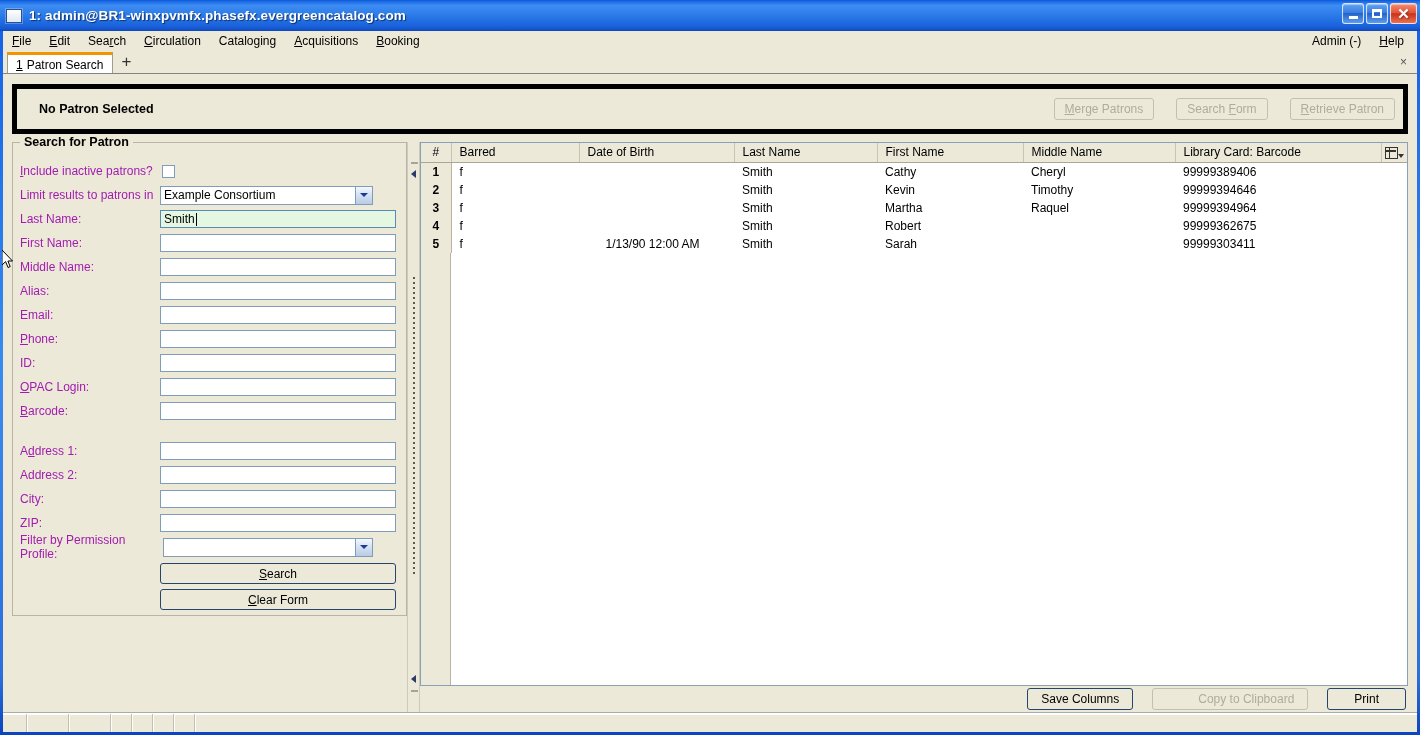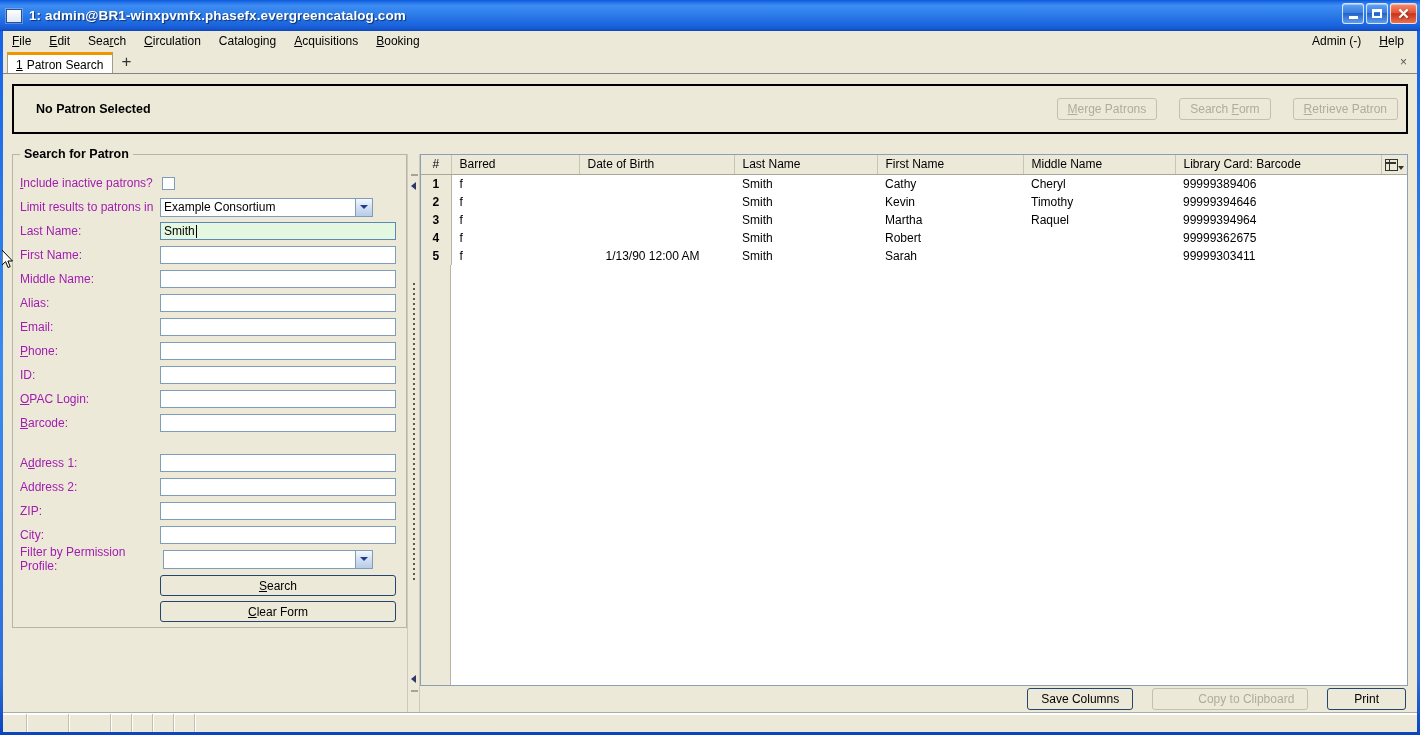--- a/index.html
+++ b/index.html
@@ -121,21 +121,21 @@
     background: #ece9d8;
     border-top: 1px solid #848484;
     display: flex; flex-direction: column;
     position: relative;
     overflow: hidden;
   }
 
   
   #patron-header {
     height: 50px; margin: 10px 9px 0 9px;
-    border: 2px solid #000000;
+    border: 5px solid #000000;
     background: #ece9d8;
     display: flex; align-items: center;
     position: relative;
     flex: 0 0 auto;
   }
   #patron-header-label {
     font-weight: bold; font-size: 12.5px; margin-left: 22px;
   }
   #patron-header-buttons {
     position: absolute; right: 8px; display: flex; gap: 22px;
@@ -146,21 +146,21 @@
     padding: 3px 10px; color: #000;
     font-family: "Liberation Sans", sans-serif;
     cursor: default; white-space: nowrap;
   }
   .btn.disabled { color: #b0ac9c; border-color: #c3c0b0; }
   .u { text-decoration: underline; }
 
   
   #panes {
     flex: 1 1 auto; display: flex;
-    margin: 20px 9px 0 9px;
+    margin: 8px 9px 0 9px;
     min-height: 0;
     position: relative;
   }
 
   
   #left-pane {
     width: 395px; flex: 0 0 395px;
     display: flex; flex-direction: column;
     position: relative;
   }
@@ -509,26 +509,26 @@
                 <div class="flabel">A<span class="u">d</span>dress 1:</div>
                 <div class="finput"></div>
               </div>
 
               <div class="frow">
                 <div class="flabel">Address 2:</div>
                 <div class="finput"></div>
               </div>
 
               <div class="frow">
+                <div class="flabel">City:</div>
+                <div class="finput"></div>
+              </div>
+
+              <div class="frow">
                 <div class="flabel">ZIP:</div>
-                <div class="finput"></div>
-              </div>
-
-              <div class="frow">
-                <div class="flabel">City:</div>
                 <div class="finput"></div>
               </div>
 
               <div class="frow">
                 <div class="flabel" style="width:143px;flex:0 0 143px;">Filter by Permission Profile:</div>
                 <div class="fselect" style="width:210px;">
                   <span></span>
                   <span class="arrow">
                       <b></b>
                     </span>

